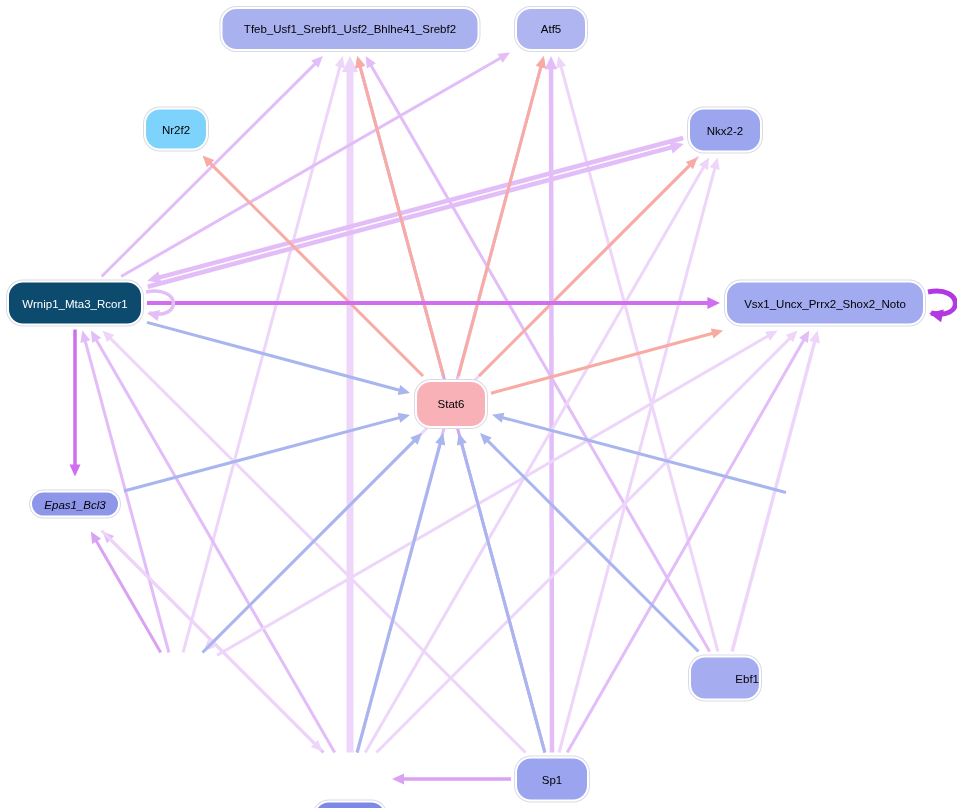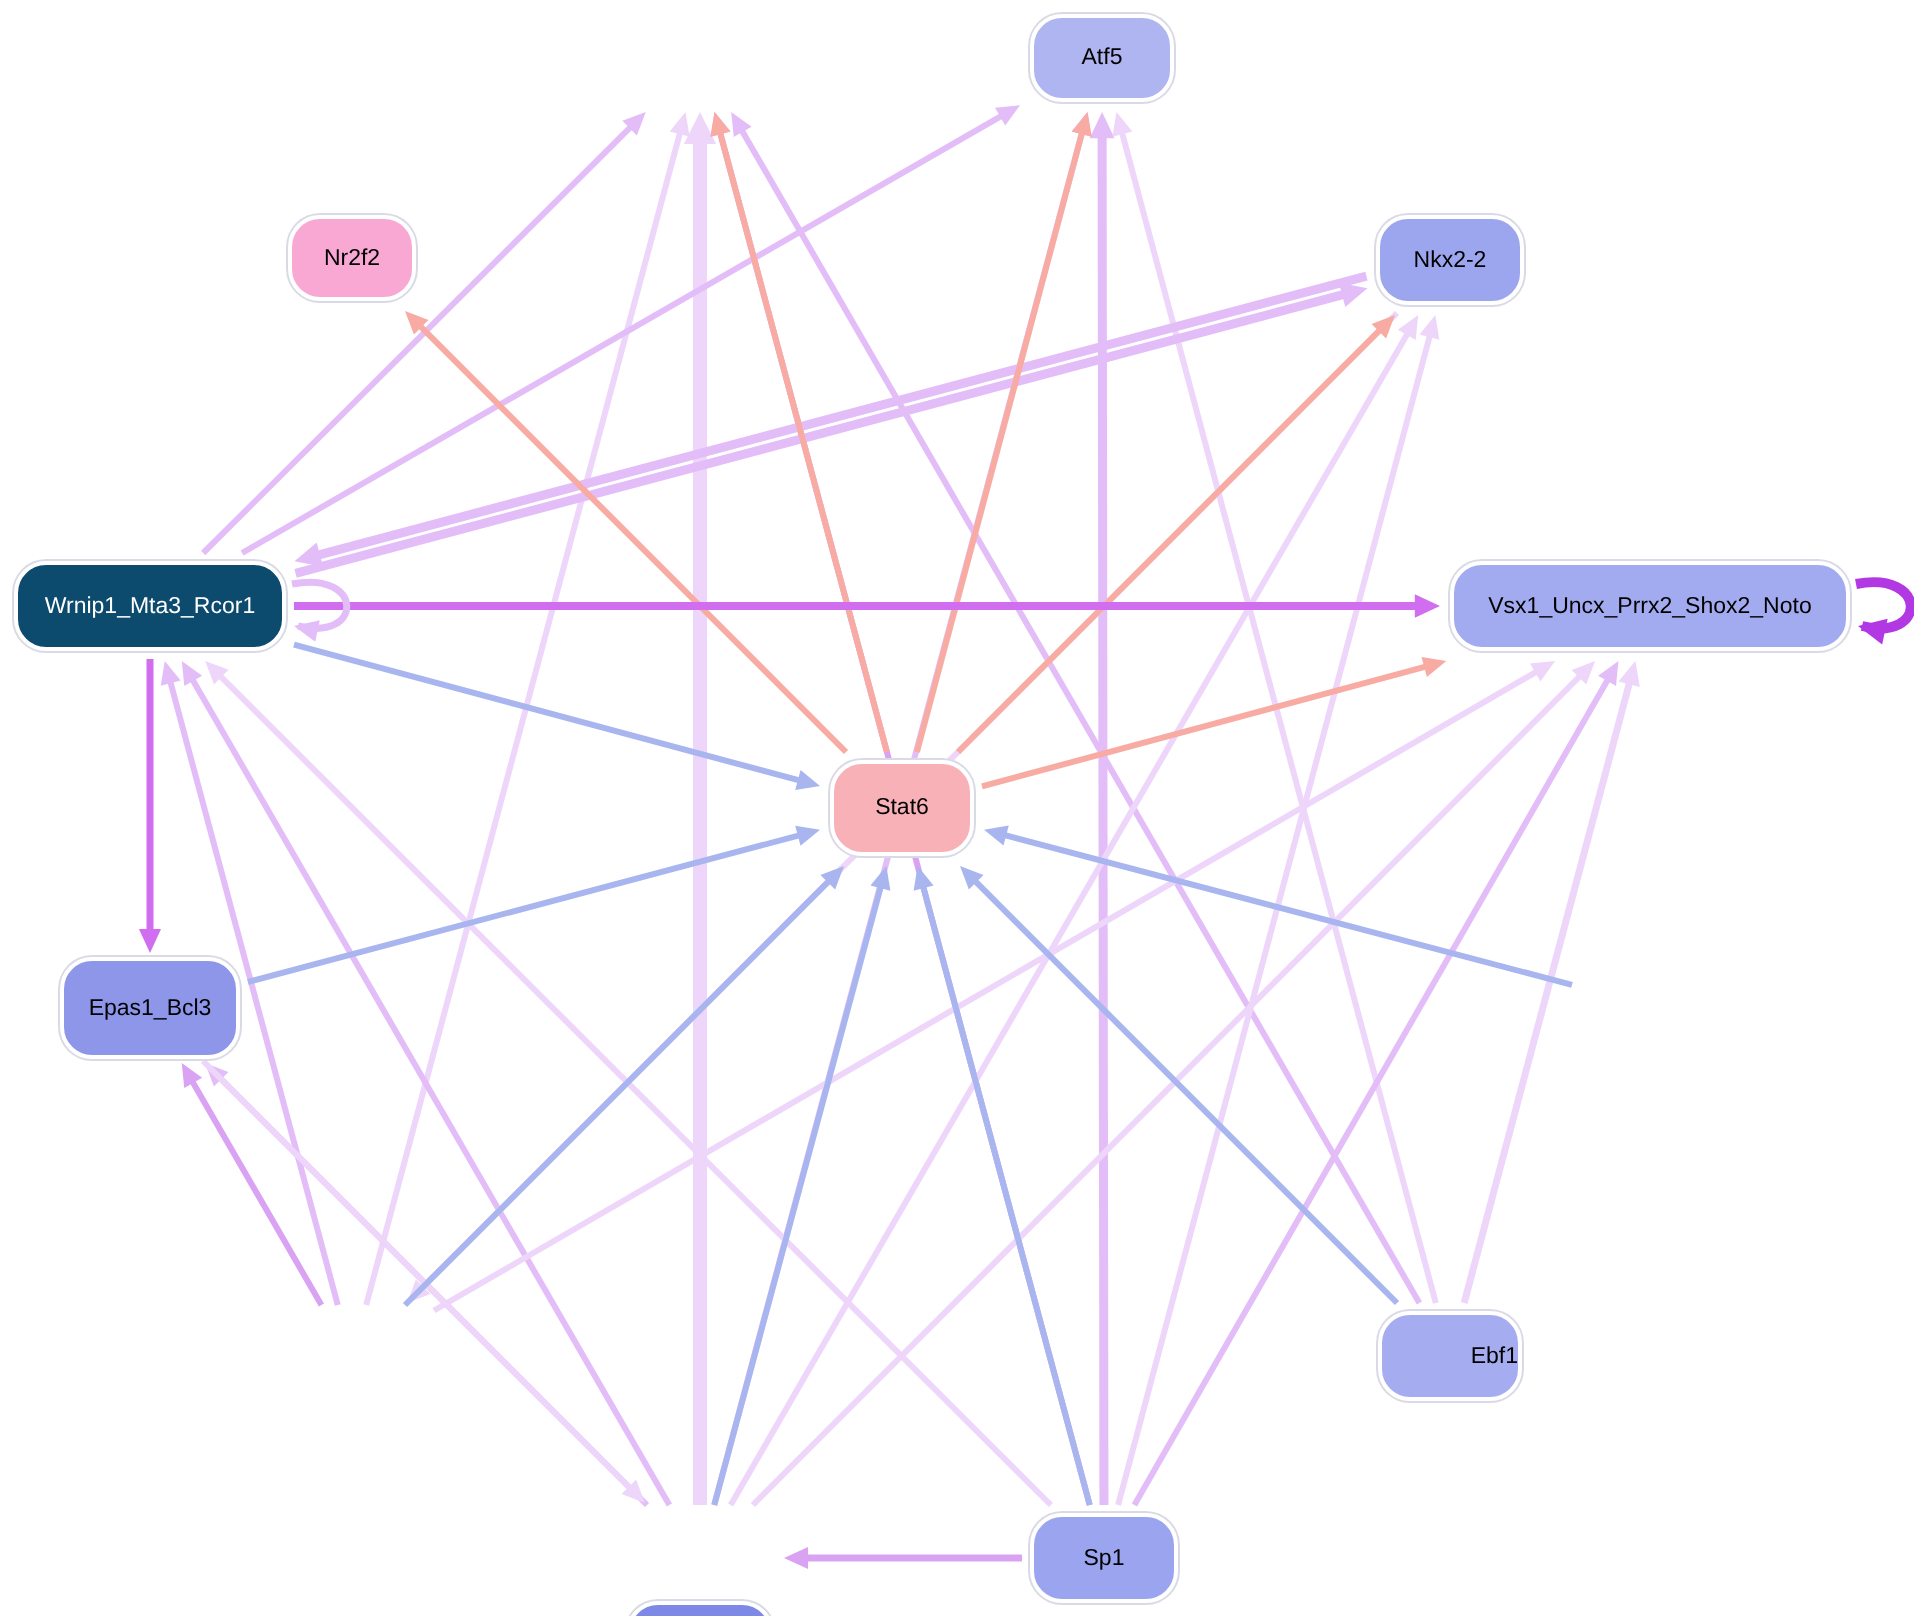--- a/index.html
+++ b/index.html
@@ -107,39 +107,42 @@
       <polygon points="492,414.824 504.3878198044772,412.75759720968944 501.7535913400633,422.73573533246923" fill="#a8b5ee"></polygon>
       <path d="M147,303 L712.44,303" stroke="#d16ef0" stroke-width="4" fill="none" stroke-linecap="butt"></path>
       <polygon points="720,303 707.4,308.88 707.4,297.12" fill="#d16ef0"></polygon>
       <path d="M75,329.5 L75,469.285" stroke="#d16ef0" stroke-width="3.5" fill="none" stroke-linecap="butt"></path>
       <polygon points="75,476.5 69.48,464.475 80.52,464.475" fill="#d16ef0"></polygon>
       <path d="M146,292 C182,285 182,321 149,313" stroke="#e3bdf7" stroke-width="3.5" fill="none" stroke-linecap="butt"></path>
       <polygon points="147,313 159.9086885844768,310.09538573490414 157.61784212423692,320.89509047603514" fill="#e3bdf7"></polygon>
       <path d="M928,292 C964,285 964,321 931,313" stroke="#b138e2" stroke-width="5" fill="none" stroke-linecap="butt"></path>
       <polygon points="929,313 943.820246995302,309.396837639206 941.0811914450152,322.3095280905582" fill="#b138e2"></polygon>
     </svg>
+<div class="node" style="left: 350px; top: 29px; width: 259px; height: 44px; background: rgb(169, 177, 239); color: rgb(0, 0, 0);">
+      <span>Tfeb_Usf1_Srebf1_Usf2_Bhlhe41_Srebf2</span>
+    </div>
     <div class="node" style="left: 551px; top: 29px; width: 72px; height: 44px; background: rgb(174, 181, 240); color: rgb(0, 0, 0);">
       <span>Atf5</span>
     </div>
-    <div class="node" style="left: 176px; top: 129px; width: 64px; height: 43px; background: #f9a8d4; color: rgb(0, 0, 0);">
+    <div class="node" style="left: 176px; top: 129px; width: 64px; height: 43px; background: #7dd3fc; color: rgb(0, 0, 0);">
       <span>Nr2f2</span>
     </div>
     <div class="node" style="left: 725px; top: 130px; width: 74px; height: 45px; background: rgb(156, 166, 238); color: rgb(0, 0, 0);">
       <span>Nkx2-2</span>
     </div>
     <div class="node" style="left: 75px; top: 303px; width: 136px; height: 45px; background: #0c4a6e; color: rgb(255, 255, 255);">
       <span>Wrnip1_Mta3_Rcor1</span>
     </div>
     <div class="node" style="left: 825px; top: 303px; width: 200px; height: 45px; background: rgb(163, 171, 240); color: rgb(0, 0, 0);">
       <span>Vsx1_Uncx_Prrx2_Shox2_Noto</span>
     </div>
     <div class="node" style="left: 451px; top: 404px; width: 72px; height: 48px; background: rgb(249, 177, 184); color: rgb(0, 0, 0); justify-content: center;">
       <span>Stat6</span>
     </div>
-    <div class="node" style="left: 75px; top: 504px; width: 90px; height: 51px; background: rgb(141, 150, 233); color: rgb(0, 0, 0);">
+    <div class="node" style="left: 75px; top: 504px; width: 90px; height: 27px; background: rgb(141, 150, 233); color: rgb(0, 0, 0); font-style: italic;">
       <span>Epas1_Bcl3</span>
     </div>
     <div class="node" style="left: 725px; top: 678px; width: 72px; height: 45px; background: rgb(165, 173, 240); color: rgb(0, 0, 0); justify-content: flex-end;">
       <span>Ebf1</span>
     </div>
     <div class="node" style="left: 350px; top: 779px; width: 74px; height: 45px; background: rgb(125, 136, 231); color: rgb(242, 242, 255); margin-top: 44px;">
       <span>Esr2</span>
     </div>
     <div class="node" style="left: 552px; top: 779px; width: 74px; height: 45px; background: rgb(155, 164, 238); color: rgb(0, 0, 0);">
       <span>Sp1</span>

